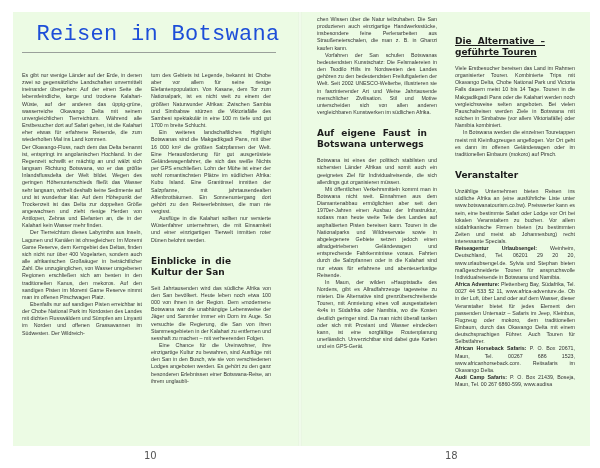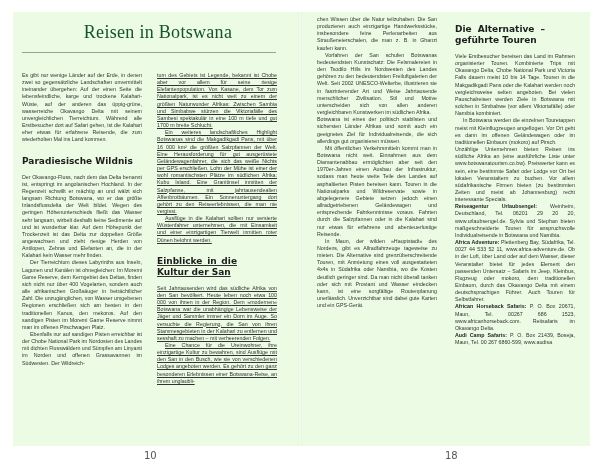--- a/index.html
+++ b/index.html
@@ -1,46 +1,45 @@
 <!DOCTYPE html>
 <html><head>
 <meta charset="utf-8">
 <style>
   html, body { margin:0; padding:0; }
   body { width:600px; height:468px; background:#ffffff; position:relative; overflow:hidden;
          font-family:"Liberation Sans", sans-serif; color:#2a2a2a; }
   .panel { position:absolute; left:13px; top:12px; width:577px; height:434px; background:#ecfbe4; }
   .title { position:absolute; left:0; top:22px; width:290px; text-align:center;
-           font-family:Liberation Serif, serif; font-size:18px; color:#14532d; letter-spacing:0.3px; }
+           font-family:Liberation Mono, monospace; font-size:22px; color:#1d4ed8; letter-spacing:0.3px; }
   .rule { position:absolute; left:22px; top:52px; width:254px; height:1px; background:#9aa09a; }
   .col { position:absolute; font-size:5.3px; line-height:7.15px; text-align:justify; color:#333; }
   .col p { margin:0; }
   .col p.indent { text-indent:8px; }
   .col h2 { margin:0; font-family:"DejaVu Sans", sans-serif; font-weight:bold; font-size:9px; line-height:11px; color:#1d1d1d; }
   .col strong { color:#1d1d1d; }
   .c1 { left:22px; top:72px; width:120px; }
-  .c2 { left:157px; top:72px; width:120px;text-decoration:underline; }
+  .c2 { left:151px; top:72px; width:120px; }
   .c3 { left:317px; top:16px; width:120px; }
   .c4 { left:455px; top:16px; width:120px; }
   .pnum { position:absolute; font-size:10px; color:#555; font-family:"DejaVu Sans", sans-serif; }
   .gutter { position:absolute; left:298px; top:12px; width:4px; height:434px; background:linear-gradient(90deg, #e5f4dd, #f4fcf0, #e5f4dd); }
 </style>
 </head>
 <body>
 
 <div class="panel"></div>
 <div class="gutter"></div>
 
 <div>
   <div class="title" style="left:13px;">Reisen in Botswana</div>
   <div class="rule"></div>
 
   <div class="col c1">
     <p>Es gibt nur wenige Länder auf der Erde, in denen zwei so gegensätzliche Landschaften unvermittelt ineinander übergehen: Auf der einen Seite die lebensfeindliche, karge und trockene Kalahari-Wüste, auf der anderen das üppig-grüne, wasserreiche Okavango Delta mit seinem unvergleichlichen Tierreichtum. Während alle Erstbesucher dort auf Safari gehen, ist die Kalahari eher etwas für erfahrene Reisende, die zum wiederholten Mal ins Land kommen.</p>
-    <h2 style="margin-top:12px;margin-bottom:7px;">Paradiesische Wildnis</h2>
     <p>Der Okavango-Fluss, nach dem das Delta benannt ist, entspringt im angolanischen Hochland. In der Regenzeit schwillt er mächtig an und wälzt sich langsam Richtung Botswana, wo er das größte Inlandsflussdelta der Welt bildet. Wegen des geringen Höhenunterschieds fließt das Wasser sehr langsam, wirbelt deshalb keine Sedimente auf und ist wunderbar klar. Auf dem Höhepunkt der Trockenzeit ist das Delta zur doppelten Größe angewachsen und zieht riesige Herden von Antilopen, Zebras und Elefanten an, die in der Kalahari kein Wasser mehr finden.</p>
     <p class="indent">Der Tierreichtum dieses Labyrinths aus Inseln, Lagunen und Kanälen ist ohnegleichen: Im Moremi Game Reserve, dem Kerngebiet des Deltas, finden sich nicht nur über 400 Vogelarten, sondern auch alle afrikanischen Großsäuger in beträchtlicher Zahl. Die unzugänglichen, von Wasser umgebenen Regionen erschließen sich am besten in den traditionellen Kanus, den mekoros. Auf den sandigen Pisten im Moremi Game Reserve nimmt man im offenen Pirschwagen Platz.</p>
     <p class="indent">Ebenfalls nur auf sandigen Pisten erreichbar ist der Chobe National Park im Nordosten des Landes mit dichten Flusswäldern und Sümpfen am Linyanti im Norden und offenen Grassavannen im Südwesten. Der Wildreich-</p>
   </div>
 
   <div class="col c2">
     <p>tum des Gebiets ist Legende, bekannt ist Chobe aber vor allem für seine riesige Elefantenpopulation. Von Kasane, dem Tor zum Nationalpark, ist es nicht weit zu einem der größten Naturwunder Afrikas: Zwischen Sambia und Simbabwe stürzen die Viktoriafälle des Sambesi spektakulär in eine 100 m tiefe und gut 1700 m breite Schlucht.</p>
     <p class="indent">Ein weiteres landschaftliches Highlight Botswanas sind die Makgadikgadi Pans, mit über 16 000 km² die größten Salzpfannen der Welt. Eine Herausforderung für gut ausgerüstete Geländewagenfahrer, die sich das weiße Nichts per GPS erschließen. Lohn der Mühe ist einer der wohl romantischsten Plätze im südlichen Afrika: Kubu Island. Eine Granitinsel inmitten der Salzpfanne, mit jahrtausendealten Affenbrotbäumen. Ein Sonnenuntergang dort gehört zu den Reiseerlebnissen, die man nie vergisst.</p>
     <p class="indent">Ausflüge in die Kalahari sollten nur versierte Wüstenfahrer unternehmen, die mit Einsamkeit und einer einzigartigen Tierwelt inmitten roter Dünen belohnt werden.</p>
     <h2 style="margin-top:12px;margin-bottom:7px;width:80px;">Einblicke in die Kultur der San</h2>
@@ -48,29 +47,31 @@
     <p class="indent">Eine Chance für die Ureinwohner, ihre einzigartige Kultur zu bewahren, sind Ausflüge mit den San in den Busch, wie sie von verschiedenen Lodges angeboten werden. Es gehört zu den ganz besonderen Erlebnissen einer Botswana-Reise, an ihrem unglaubli-</p>
   </div>
 
   <div class="pnum" style="left:144px;top:450px;">10</div>
 </div>
 
 <div>
   <div class="col c3">
     <p>chen Wissen über die Natur teilzuhaben. Die San produzieren auch einzigartige Handwerksstücke, insbesondere feine Perlenarbeiten aus Straußeneierschalen, die man z. B. in Ghanzi kaufen kann.</p>
     <p class="indent">Vorfahren der San schufen Botswanas bedeutendsten Kunstschatz: Die Felsmalereien in den Tsodilo Hills im Nordwesten des Landes gehören zu den bedeutendsten Freiluftgalerien der Welt. Seit 2002 UNESCO-Welterbe, illustrieren sie in faszinierender Art und Weise Jahrtausende menschlicher Zivilisation. Stil und Motive unterscheiden sich von allen anderen vergleichbaren Kunstwerken im südlichen Afrika.</p>
+    <h2 style="margin-top:12px;margin-bottom:7px;width:110px;">Auf eigene Faust in Botswana unterwegs</h2>
     <p>Botswana ist eines der politisch stabilsten und sichersten Länder Afrikas und somit auch ein geeignetes Ziel für Individualreisende, die sich allerdings gut organisieren müssen.</p>
     <p class="indent">Mit öffentlichen Verkehrsmitteln kommt man in Botswana nicht weit. Einnahmen aus dem Diamantenabbau ermöglichten aber seit den 1970er-Jahren einen Ausbau der Infrastruktur, sodass man heute weite Teile des Landes auf asphaltierten Pisten bereisen kann. Touren in die Nationalparks und Wildreservate sowie in abgelegenere Gebiete setzen jedoch einen allradgetriebenen Geländewagen und entsprechende Fahrkenntnisse voraus. Fahrten durch die Salzpfannen oder in die Kalahari sind nur etwas für erfahrene und abenteuerlustige Reisende.</p>
     <p class="indent">In Maun, der wilden »Hauptstadt« des Nordens, gibt es Allradfahrzeuge tageweise zu mieten. Die Alternative sind grenzüberschreitende Touren, mit Anmietung eines voll ausgestatteten 4x4s in Südafrika oder Namibia, wo die Kosten deutlich geringer sind. Da man nicht überall tanken oder sich mit Proviant und Wasser eindecken kann, ist eine sorgfältige Routenplanung unerlässlich. Unverzichtbar sind dabei gute Karten und ein GPS-Gerät.</p>
   </div>
 
   <div class="col c4">
-    <h2 style="margin-top:8px;margin-bottom:7px;width:90px;">Die Alternative – geführte Touren</h2>
+    <h2 style="margin-top:20px;margin-bottom:7px;width:90px;text-decoration:underline;">Die Alternative – geführte Touren</h2>
     <p>Viele Erstbesucher bereisen das Land im Rahmen organisierter Touren. Kombinierte Trips mit Okavango Delta, Chobe National Park und Victoria Falls dauern meist 10 bis 14 Tage. Touren in die Makgadikgadi Pans oder die Kalahari werden noch vergleichsweise selten angeboten. Bei vielen Pauschalreisen werden Ziele in Botswana mit solchen in Simbabwe (vor allem Viktoriafälle) oder Namibia kombiniert.</p>
     <p class="indent">In Botswana werden die einzelnen Touretappen meist mit Kleinflugzeugen angeflogen. Vor Ort geht es dann im offenen Geländewagen oder im traditionellen Einbaum (mokoro) auf Pirsch.</p>
+    <h2 style="margin-top:12px;margin-bottom:7px;">Veranstalter</h2>
     <p>Unzählige Unternehmen bieten Reisen ins südliche Afrika an (eine ausführliche Liste unter www.botswanatourism.co.bw). Preiswerter kann es sein, eine bestimmte Safari oder Lodge vor Ort bei lokalen Veranstaltern zu buchen. Vor allem südafrikanische Firmen bieten (zu bestimmten Zeiten und meist ab Johannesburg) recht interessante Specials.</p>
     <p><strong>Reiseagentur Urlaubsengel:</strong><span> Weinheim, Deutschland, Tel. 06201 29 20 20, www.urlaubsengel.de. Sylvia und Stephan bieten maßgeschneiderte Touren für anspruchsvolle Individualreisende in Botswana und Namibia.</span></p>
     <p><strong>Africa Adventure:</strong><span> Plettenberg Bay, Südafrika, Tel. 0027 44 533 52 11, www.africa-adventure.de. Ob in der Luft, über Land oder auf dem Wasser, dieser Veranstalter bietet für jedes Element den passenden Untersatz – Safaris im Jeep, Kleinbus, Flugzeug oder mokoro, dem traditionellen Einbaum, durch das Okavango Delta mit einem deutschsprachigen Führer. Auch Touren für Selbstfahrer.</span></p>
     <p><strong>African Horseback Safaris:</strong><span> P. O. Box 20671, Maun, Tel. 00267 686 1523, www.africanhorseback.com. Reitsafaris im Okavango Delta.</span></p>
     <p><strong>Audi Camp Safaris:</strong><span> P. O. Box 21439, Boseja, Maun, Tel. 00 267 6860-599, www.audisa</span></p>
   </div>
 
   <div class="pnum" style="left:445px;top:450px;">18</div>
 </div>
 

